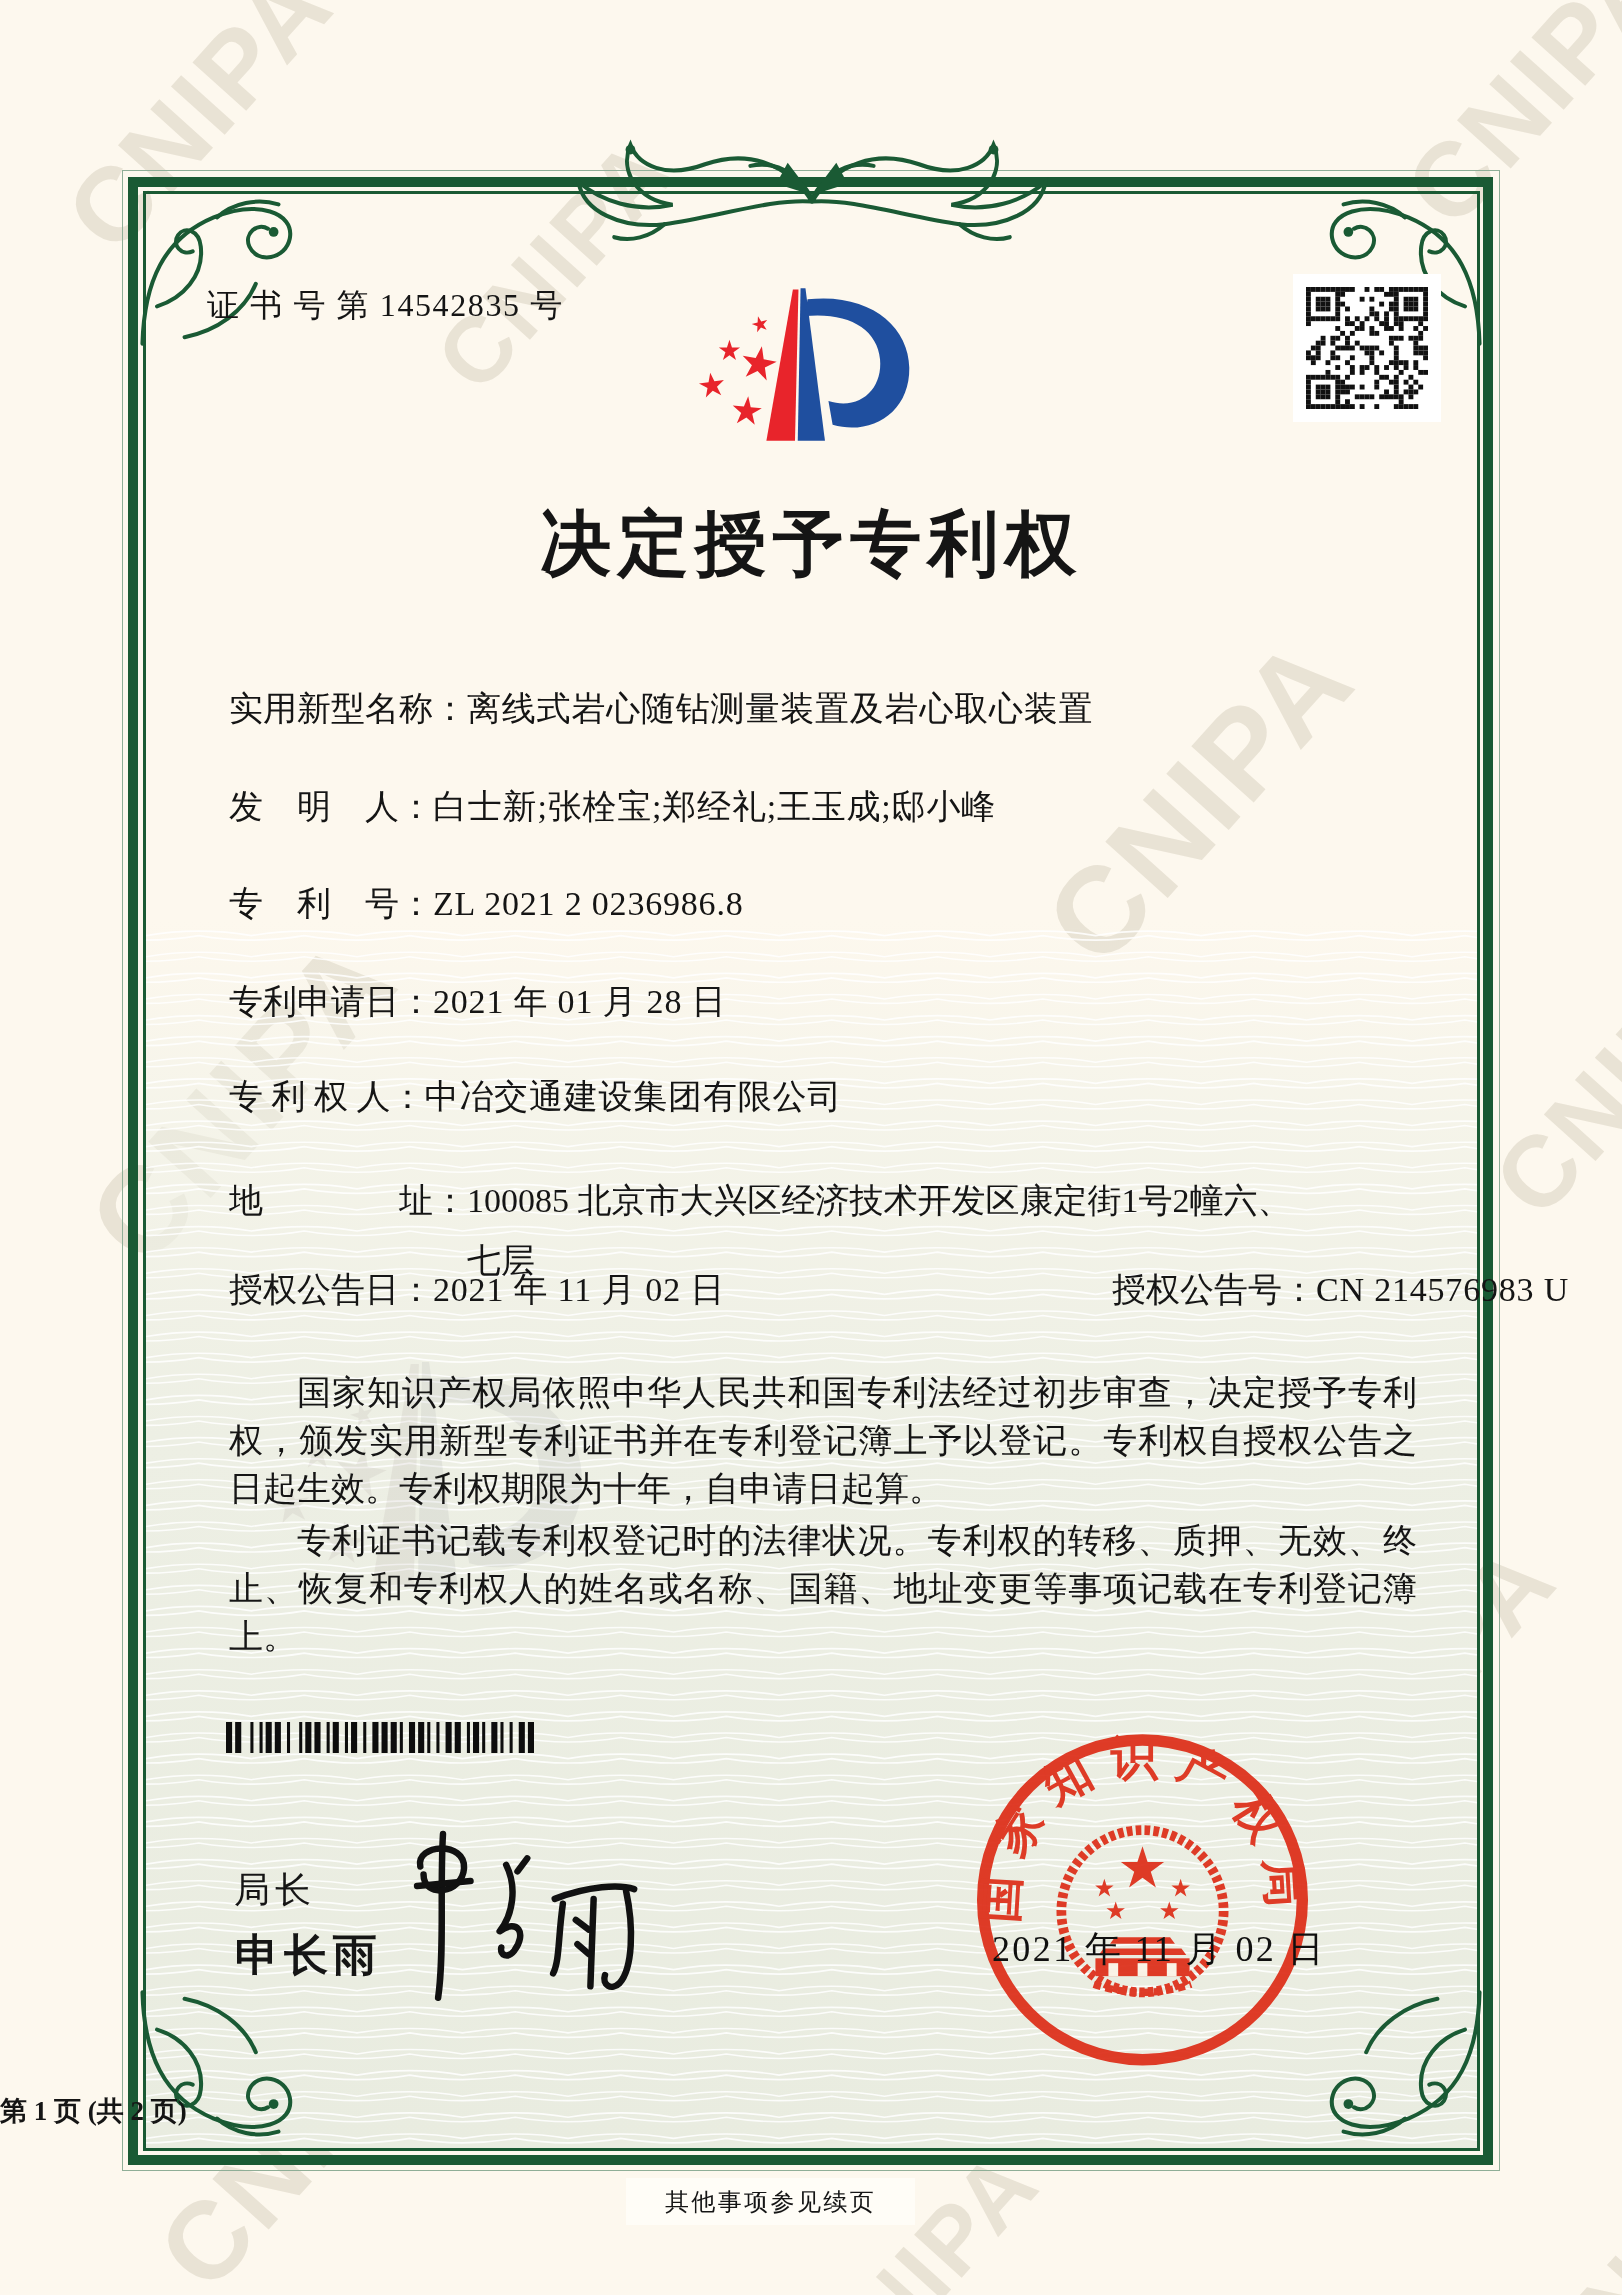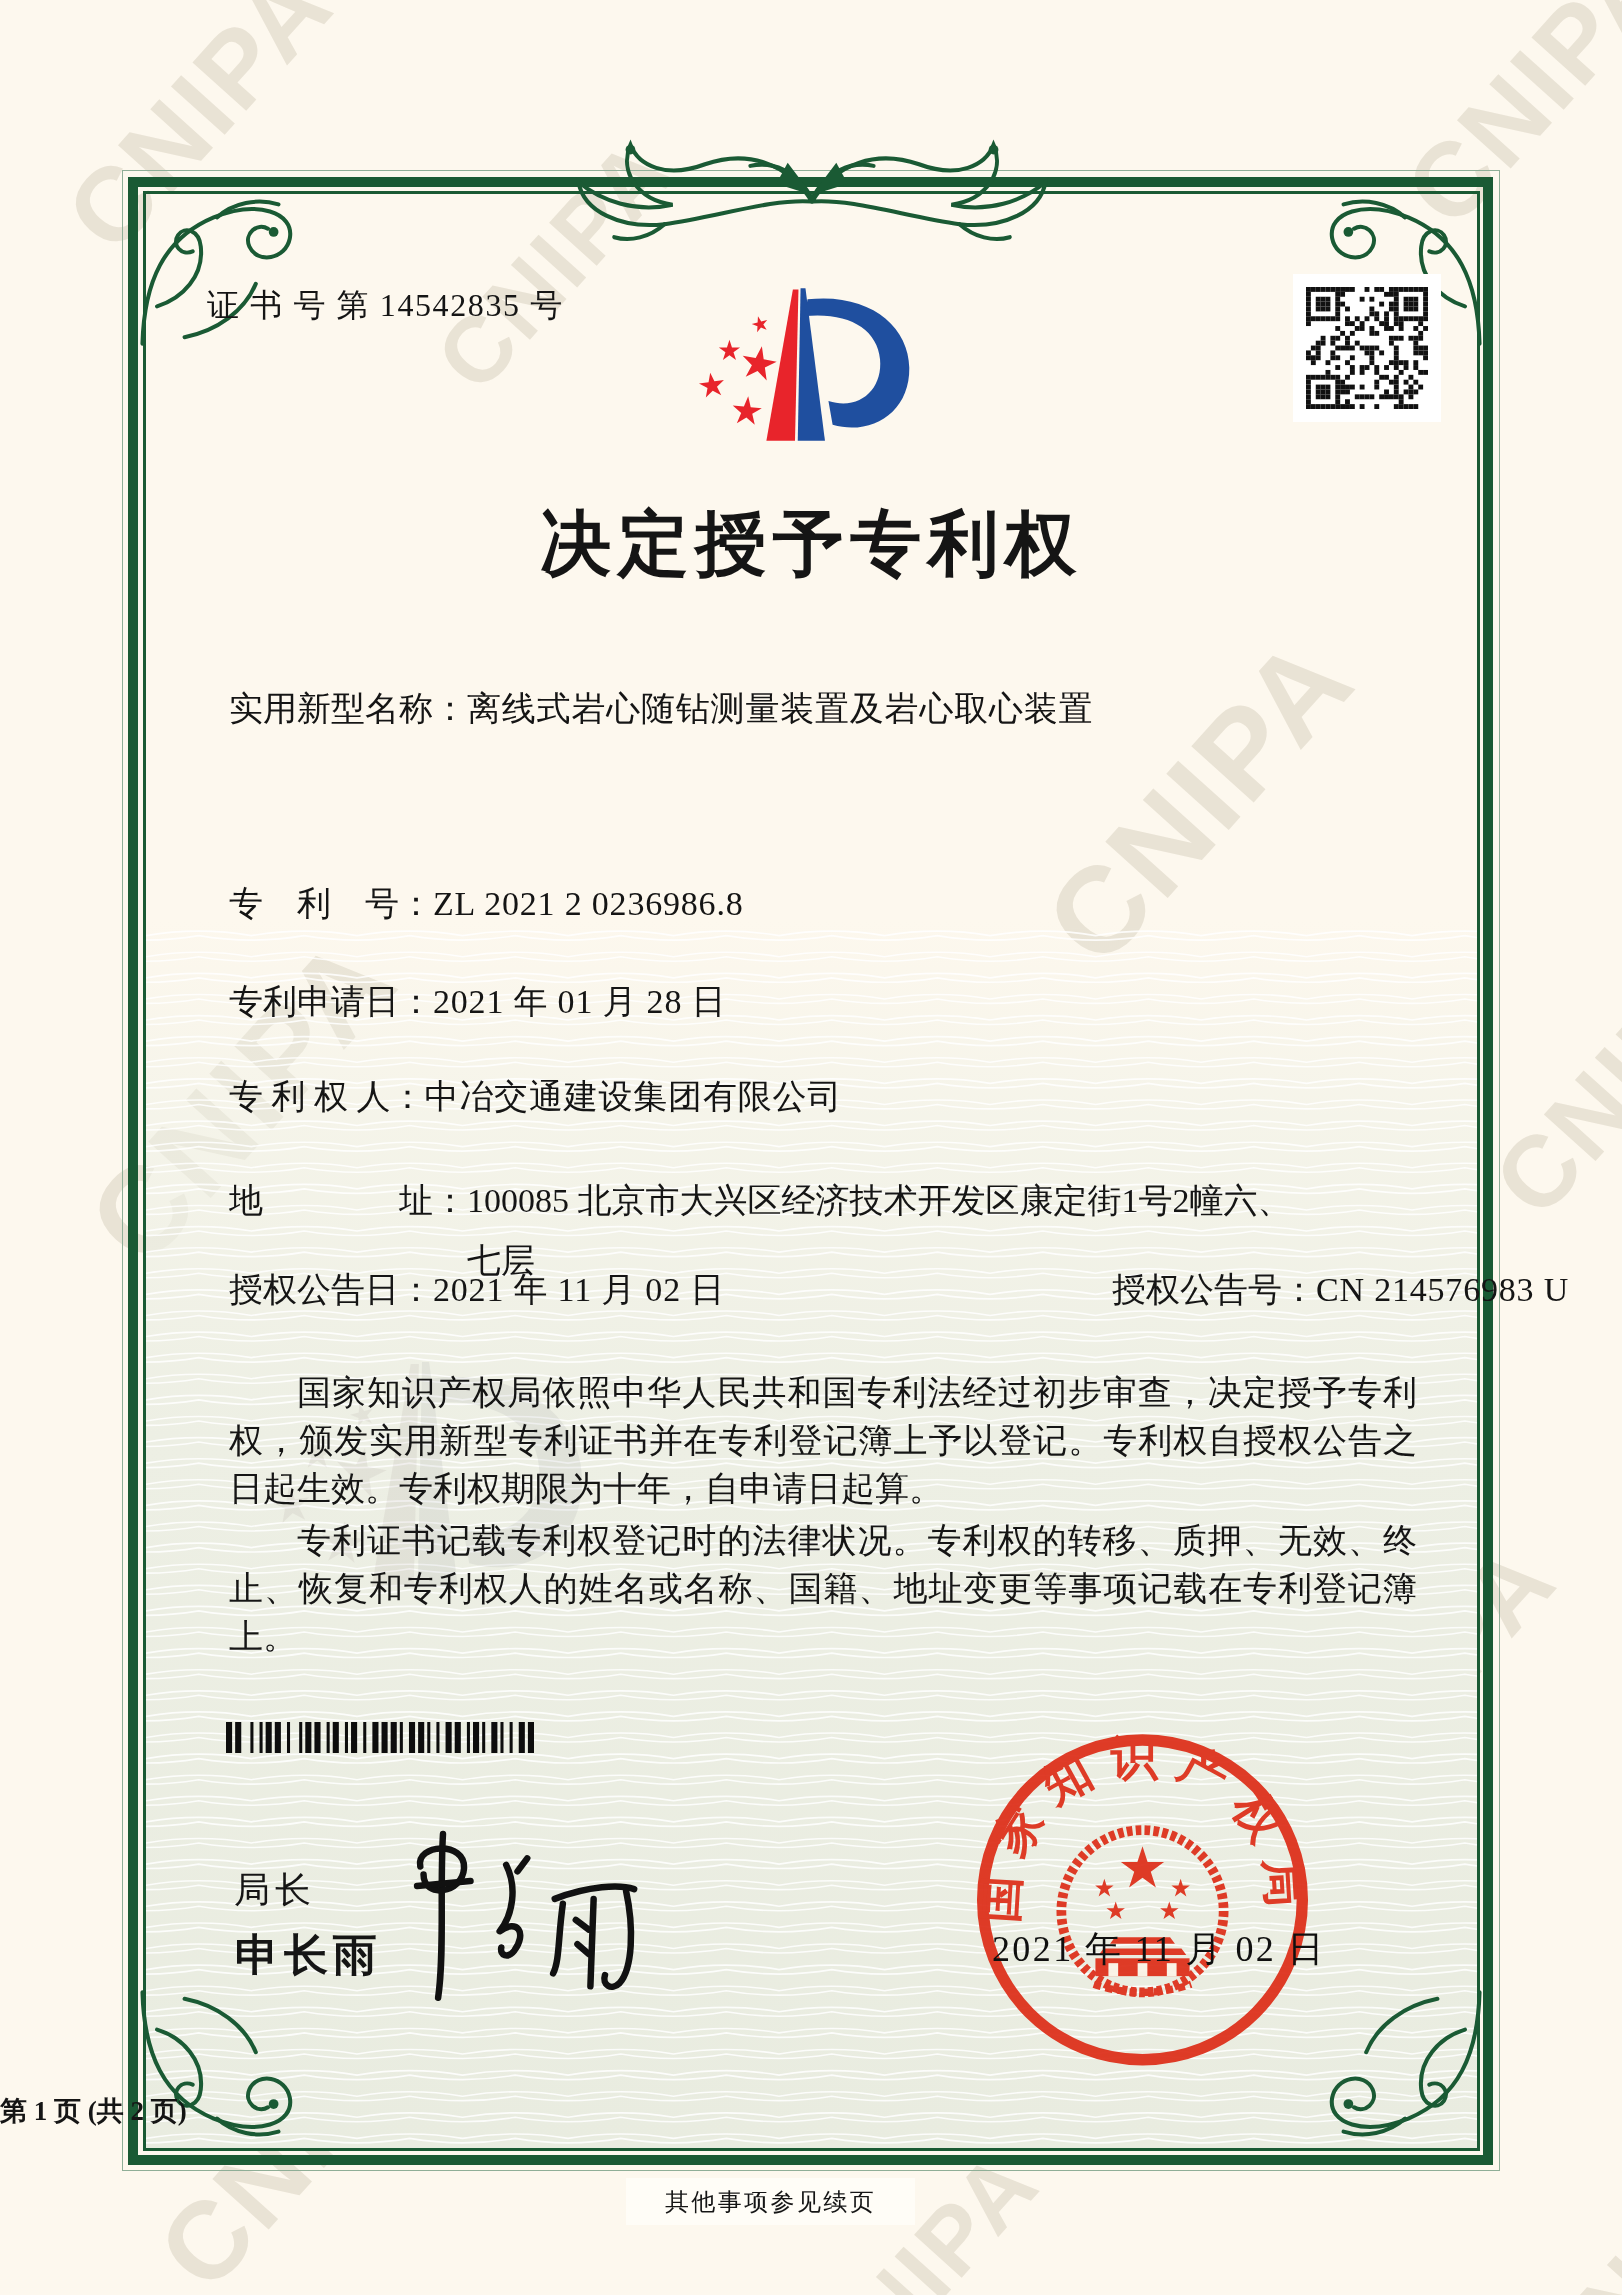--- a/index.html
+++ b/index.html
@@ -550,20 +550,23 @@
         <rect x="126" y="144" width="6" height="6" fill="#111"></rect>
         <rect x="132" y="144" width="6" height="6" fill="#111"></rect>
       </svg>
   </div>
 
   <div class="title">决定授予专利权</div>
 
   <div class="row" style="top:686px">
     <span class="lbl">实用新型名称：</span><span class="val">离线式岩心随钻测量装置及岩心取心装置</span>
   </div>
+  <div class="row" style="top:784px">
+    <span class="lbl">发　明　人：</span><span class="val">白士新;张栓宝;郑经礼;王玉成;邸小峰</span>
+  </div>
   <div class="row" style="top:881px">
     <span class="lbl">专　利　号：</span><span class="val">ZL 2021 2 0236986.8</span>
   </div>
   <div class="row" style="top:979px">
     <span class="lbl">专利申请日：</span><span class="val">2021 年 01 月 28 日</span>
   </div>
   <div class="row" style="top:1074px">
     <span class="lbl">专 利 权 人：</span><span class="val">中冶交通建设集团有限公司</span>
   </div>
   <div class="row" style="top:1171px">

